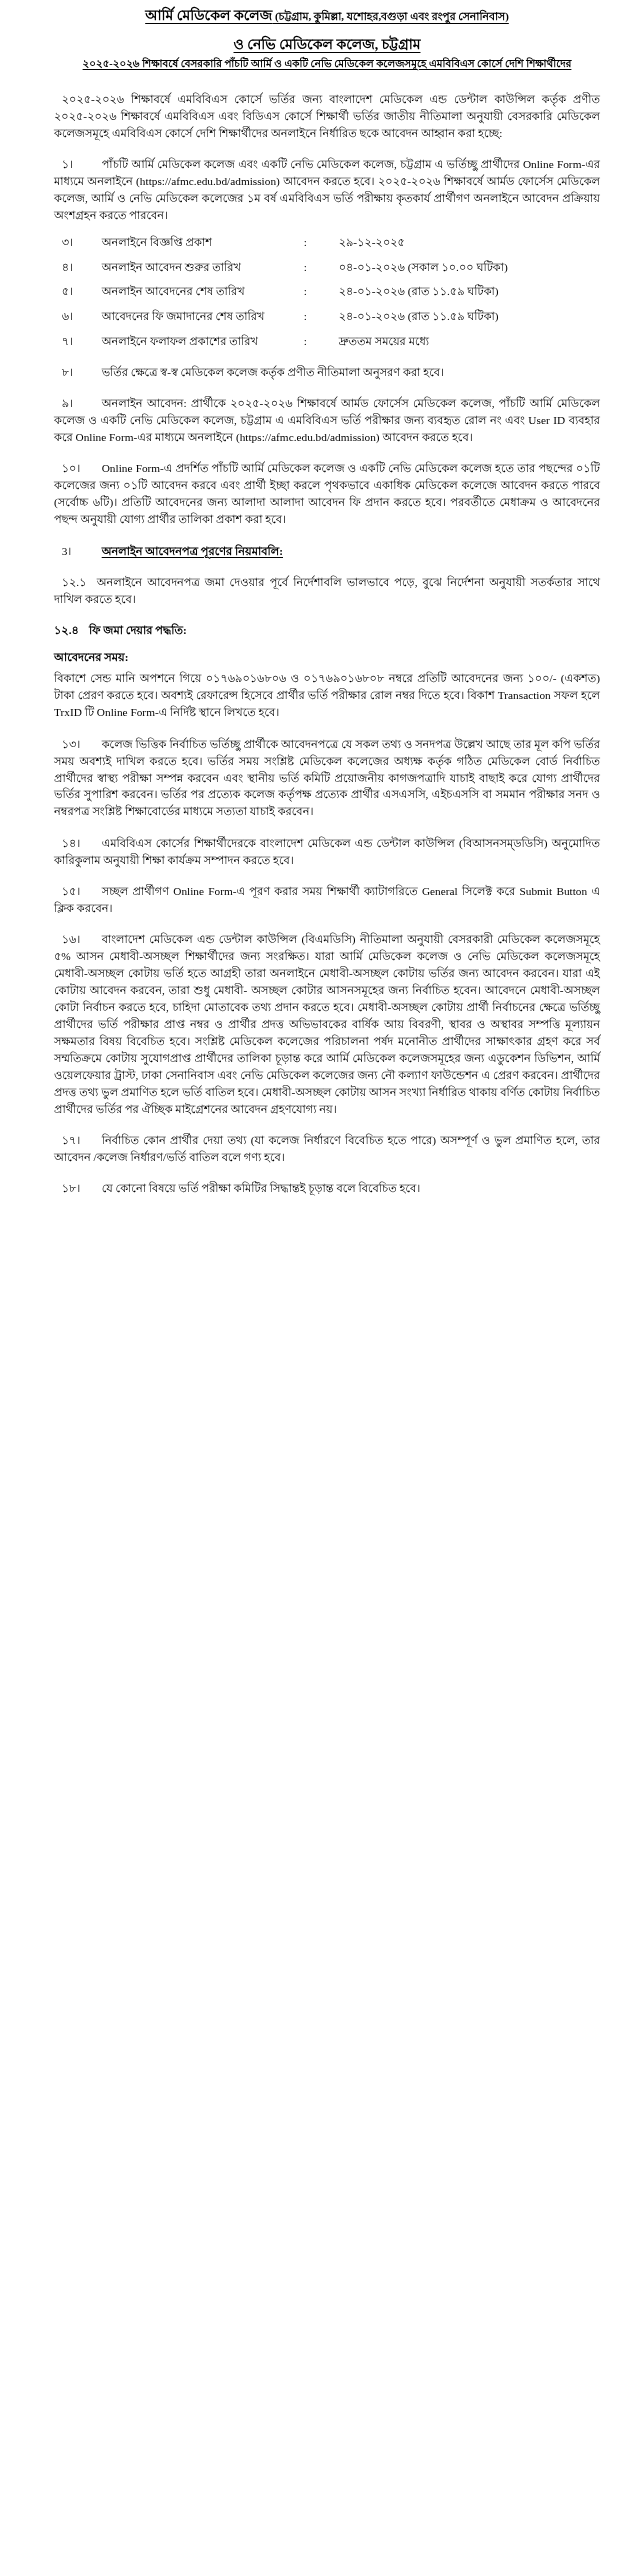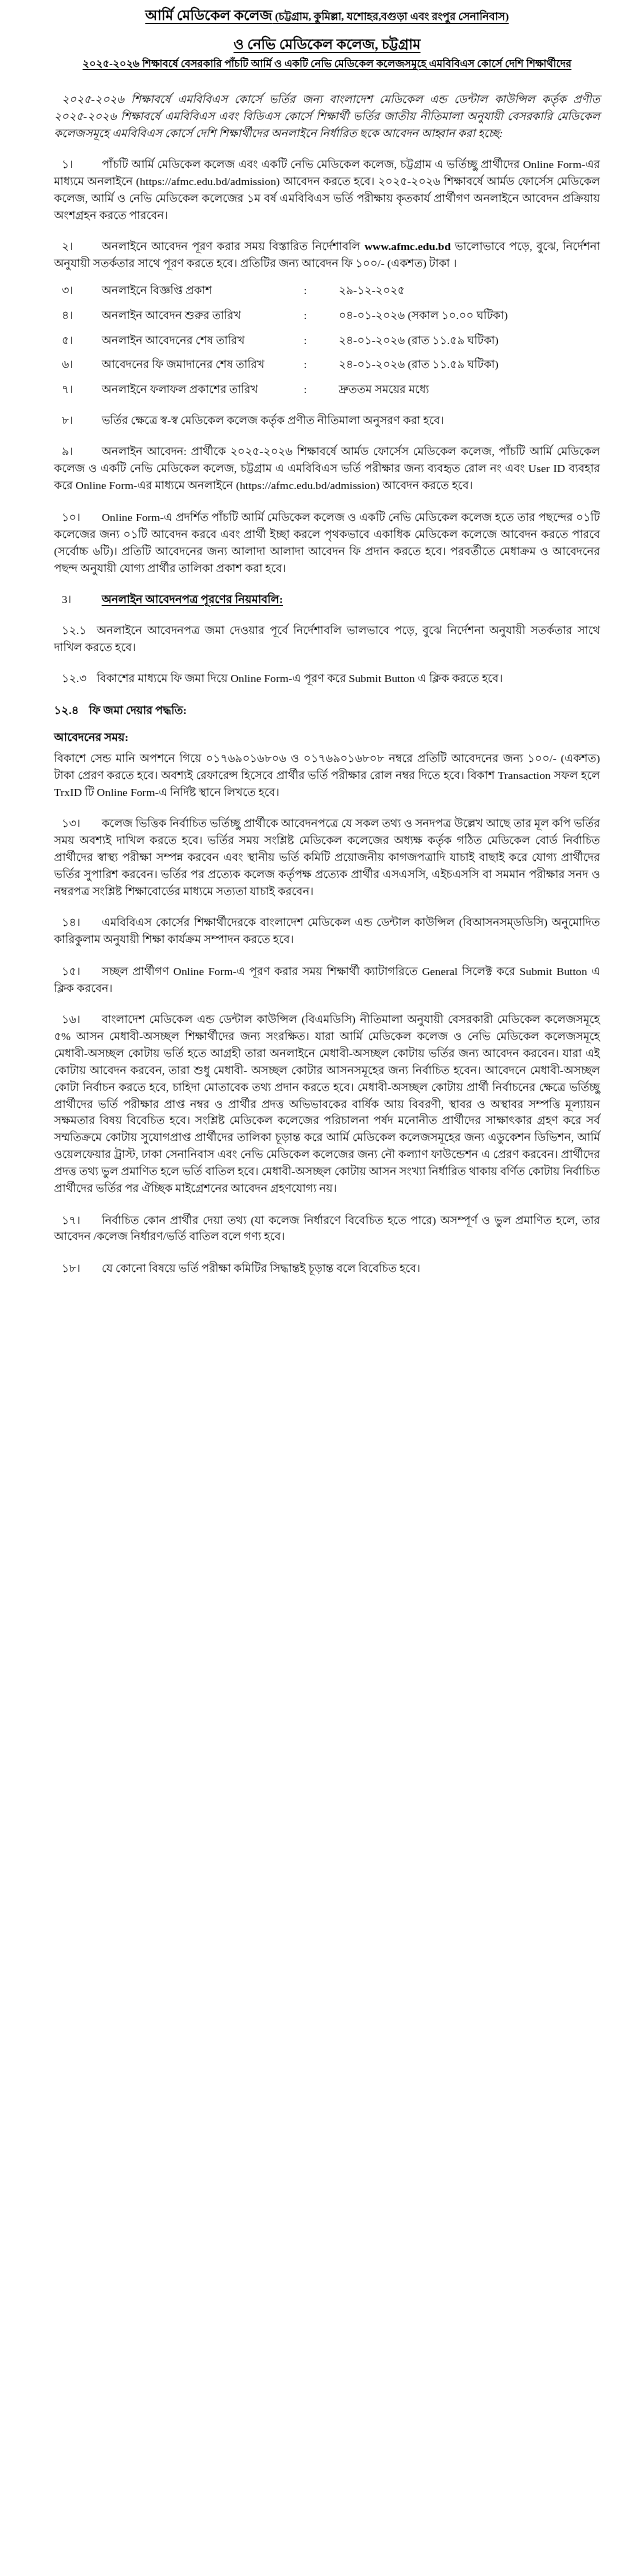--- a/index.html
+++ b/index.html
@@ -45,21 +45,21 @@
   }
   .nh {
     margin-top: 13.4px;
     font-size: 12px; font-weight: bold;
     text-decoration: underline;
     text-underline-offset: 2.1px;
     display: inline-block;
   }
   .nh-wrap { text-align: center; margin-top: 13.4px; }
   .nh-wrap .nh { margin-top: 0; }
-  .para { margin: 18.5px 0 0 0; text-indent: 7.7px; font-style: italic; }
+  .para { margin: 18.5px 0 0 0; text-indent: 7.7px; }
   .item { margin: 14.4px 0 0 0; text-indent: 7.7px; }
   .num { display: inline-block; min-width: 40px; text-indent: 0; }
   .subnum { display: inline-block; min-width: 35px; text-indent: 0; }
   .bold { font-weight: bold; }
   .bold-ul { font-weight: bold; text-decoration: underline; text-underline-offset: 2.1px; }
   .sched { margin-top: 10.3px; }
   .drow { display: flex; margin-top: 7.7px; margin-bottom: 7.7px; margin-left: 7.7px; }
   .dnum { width: 40px; flex: 0 0 auto; }
   .dlabel { width: 202px; flex: 0 0 auto; }
   .dcolon { width: 35px; flex: 0 0 auto; }
@@ -84,21 +84,20 @@
 
     <div class="center">
       <span class="sub">২০২৫-২০২৬ শিক্ষাবর্ষে বেসরকারি পাঁচটি আর্মি ও একটি নেভি মেডিকেল কলেজসমূহে এমবিবিএস কোর্সে দেশি শিক্ষার্থীদের</span>
     </div>
 
 
     <p class="para">২০২৫-২০২৬ শিক্ষাবর্ষে এমবিবিএস কোর্সে ভর্তির জন্য বাংলাদেশ মেডিকেল এন্ড ডেন্টাল কাউন্সিল কর্তৃক প্রণীত ২০২৫-২০২৬ শিক্ষাবর্ষে এমবিবিএস এবং বিডিএস কোর্সে শিক্ষার্থী ভর্তির জাতীয় নীতিমালা অনুযায়ী বেসরকারি মেডিকেল কলেজসমূহে এমবিবিএস কোর্সে দেশি শিক্ষার্থীদের অনলাইনে নির্ধারিত ছকে আবেদন আহ্বান করা হচ্ছে:</p>
 
     <p class="item"><span class="num">১।</span><span>পাঁচটি আর্মি মেডিকেল কলেজ এবং একটি নেভি মেডিকেল কলেজ, চট্টগ্রাম এ ভর্তিচ্ছু প্রার্থীদের Online Form-এর মাধ্যমে অনলাইনে (https://afmc.edu.bd/admission) আবেদন করতে হবে। ২০২৫-২০২৬ শিক্ষাবর্ষে আর্মড ফোর্সেস মেডিকেল কলেজ, আর্মি ও নেভি মেডিকেল কলেজের ১ম বর্ষ এমবিবিএস ভর্তি পরীক্ষায় কৃতকার্য প্রার্থীগণ অনলাইনে আবেদন প্রক্রিয়ায় অংশগ্রহন করতে পারবেন।</span></p>
 
-    <p class="item"><span class="num">২।</span><span>অনলাইনে আবেদন পূরণ করার সময় বিস্তারিত নির্দেশাবলি </span><span class="bold">www.afmc.edu.bd</span><span> ভালোভাবে পড়ে, বুঝে, নির্দেশনা অনুযায়ী সতর্কতার সাথে পূরণ করতে হবে। প্রতিটির জন্য আবেদন ফি ১০০/- (একশত) টাকা ।</span></p>
 
     <div class="sched">
       <div class="drow">
         <span class="dnum">৩।</span>
         <span class="dlabel">অনলাইনে বিজ্ঞপ্তি প্রকাশ</span>
         <span class="dcolon">:</span>
         <span class="dvalue">২৯-১২-২০২৫</span>
       </div>
       <div class="drow">
         <span class="dnum">৪।</span>
@@ -131,21 +130,20 @@
     <p class="item"><span class="num">৯।</span><span>অনলাইন আবেদন: প্রার্থীকে ২০২৫-২০২৬ শিক্ষাবর্ষে আর্মড ফোর্সেস মেডিকেল কলেজ, পাঁচটি আর্মি মেডিকেল কলেজ ও একটি নেভি মেডিকেল কলেজ, চট্টগ্রাম এ এমবিবিএস ভর্তি পরীক্ষার জন্য ব্যবহৃত রোল নং এবং User ID ব্যবহার করে Online Form-এর মাধ্যমে অনলাইনে (https://afmc.edu.bd/admission) আবেদন করতে হবে।</span></p>
 
     <p class="item"><span class="num">১০।</span><span>Online Form-এ প্রদর্শিত পাঁচটি আর্মি মেডিকেল কলেজ ও একটি নেভি মেডিকেল কলেজ হতে তার পছন্দের ০১টি কলেজের জন্য ০১টি আবেদন করবে এবং প্রার্থী ইচ্ছা করলে পৃথকভাবে একাধিক মেডিকেল কলেজে আবেদন করতে পারবে (সর্বোচ্চ ৬টি)। প্রতিটি আবেদনের জন্য আলাদা আলাদা আবেদন ফি প্রদান করতে হবে। পরবর্তীতে মেধাক্রম ও আবেদনের পছন্দ অনুযায়ী যোগ্য প্রার্থীর তালিকা প্রকাশ করা হবে।</span></p>
 
 
     <p class="item"><span class="num">3।</span><span class="bold-ul">অনলাইন আবেদনপত্র পূরণের নিয়মাবলি:</span></p>
 
     <p class="item"><span class="subnum">১২.১</span><span>অনলাইনে আবেদনপত্র জমা দেওয়ার পূর্বে নির্দেশাবলি ভালভাবে পড়ে, বুঝে নির্দেশনা অনুযায়ী সতর্কতার সাথে দাখিল করতে হবে।</span></p>
 
 
-    <p class="item"><span class="subnum">১২.৩</span><span>বিকাশের মাধ্যমে ফি জমা দিয়ে Online Form-এ পূরণ করে Submit Button এ ক্লিক করতে হবে।</span></p>
 
     <p class="fee-head"><span class="subnum">১২.৪</span><span>ফি জমা দেয়ার পদ্ধতি:</span></p>
 
     <p class="time-head">আবেদনের সময়:</p>
 
     <p class="fee-para">বিকাশে সেন্ড মানি অপশনে গিয়ে ০১৭৬৯০১৬৮০৬ ও ০১৭৬৯০১৬৮০৮ নম্বরে প্রতিটি আবেদনের জন্য ১০০/- (একশত) টাকা প্রেরণ করতে হবে। অবশ্যই রেফারেন্স হিসেবে প্রার্থীর ভর্তি পরীক্ষার রোল নম্বর দিতে হবে। বিকাশ Transaction সফল হলে TrxID টি Online Form-এ নির্দিষ্ট স্থানে লিখতে হবে।</p>
 
     <p class="item"><span class="num">১৩।</span><span>কলেজ ভিত্তিক নির্বাচিত ভর্তিচ্ছু প্রার্থীকে আবেদনপত্রে যে সকল তথ্য ও সনদপত্র উল্লেখ আছে তার মূল কপি ভর্তির সময় অবশ্যই দাখিল করতে হবে। ভর্তির সময় সংশ্লিষ্ট মেডিকেল কলেজের অধ্যক্ষ কর্তৃক গঠিত মেডিকেল বোর্ড নির্বাচিত প্রার্থীদের স্বাস্থ্য পরীক্ষা সম্পন্ন করবেন এবং স্থানীয় ভর্তি কমিটি প্রয়োজনীয় কাগজপত্রাদি যাচাই বাছাই করে যোগ্য প্রার্থীদের ভর্তির সুপারিশ করবেন। ভর্তির পর প্রত্যেক কলেজ কর্তৃপক্ষ প্রত্যেক প্রার্থীর এসএসসি, এইচএসসি বা সমমান পরীক্ষার সনদ ও নম্বরপত্র সংশ্লিষ্ট শিক্ষাবোর্ডের মাধ্যমে সত্যতা যাচাই করবেন।</span></p>
 
     <p class="item"><span class="num">১৪।</span><span>এমবিবিএস কোর্সের শিক্ষার্থীদেরকে বাংলাদেশ মেডিকেল এন্ড ডেন্টাল কাউন্সিল (বিআসনসম্ডডিসি) অনুমোদিত কারিকুলাম অনুযায়ী শিক্ষা কার্যক্রম সম্পাদন করতে হবে।</span></p>

